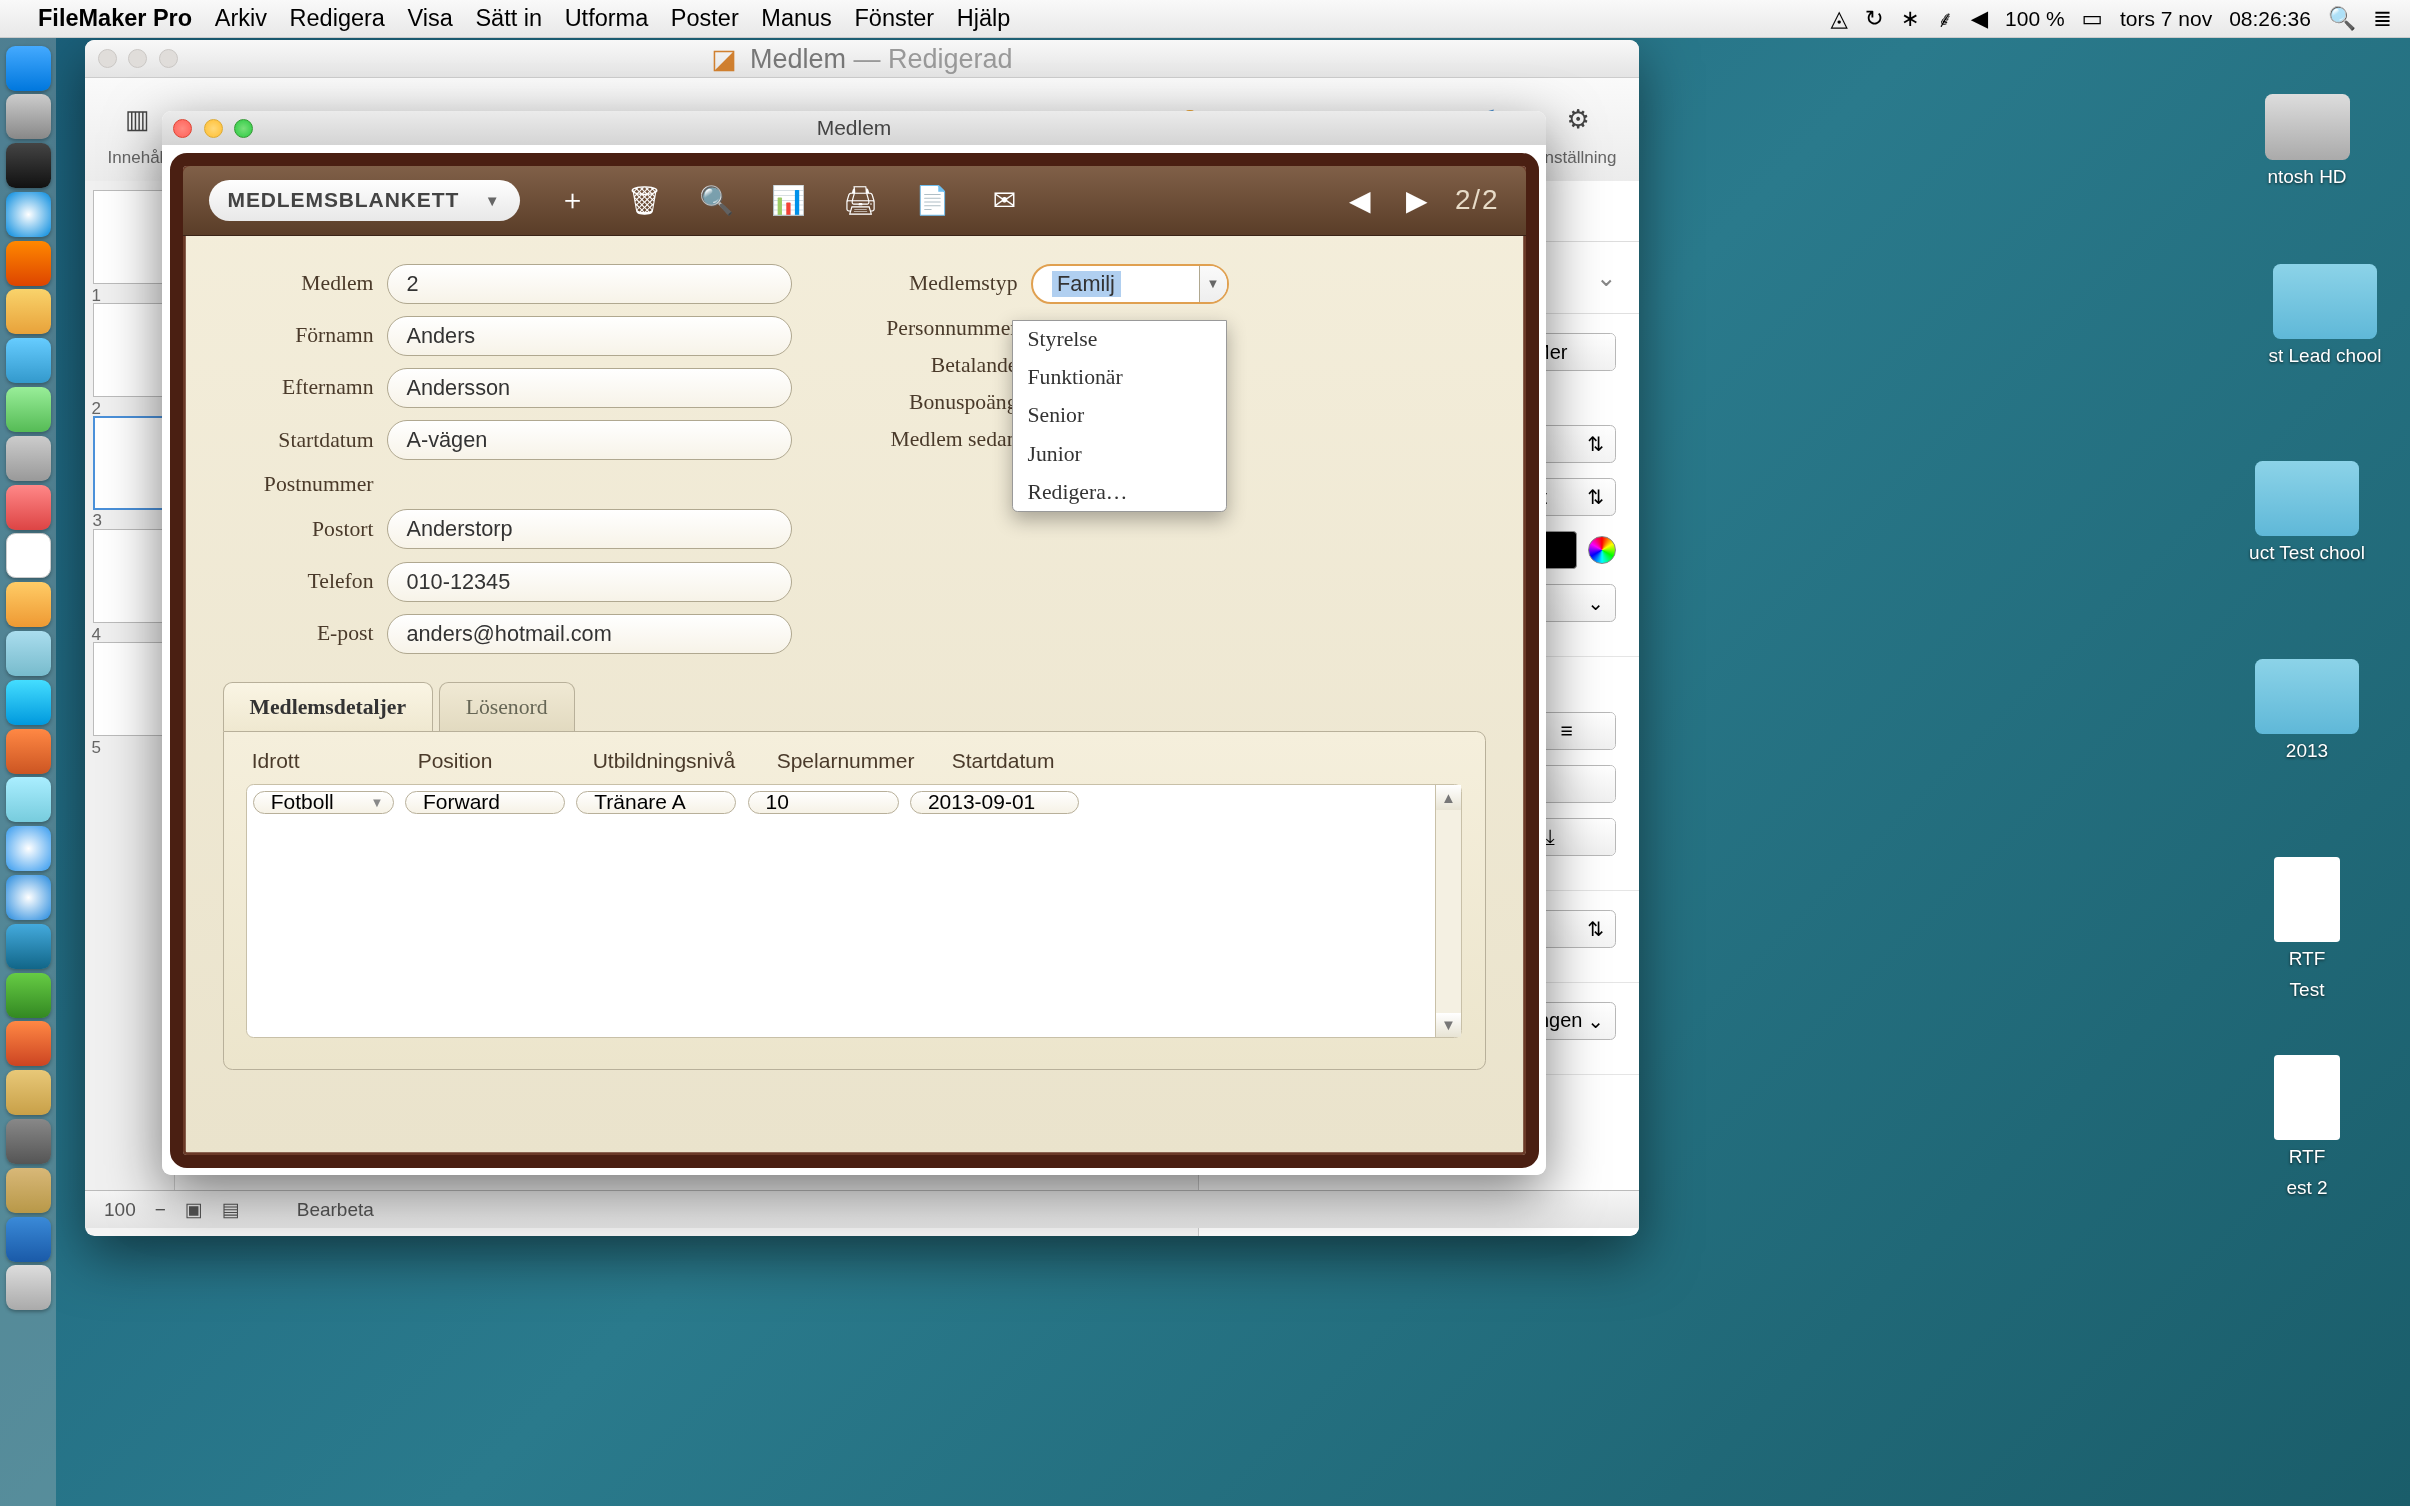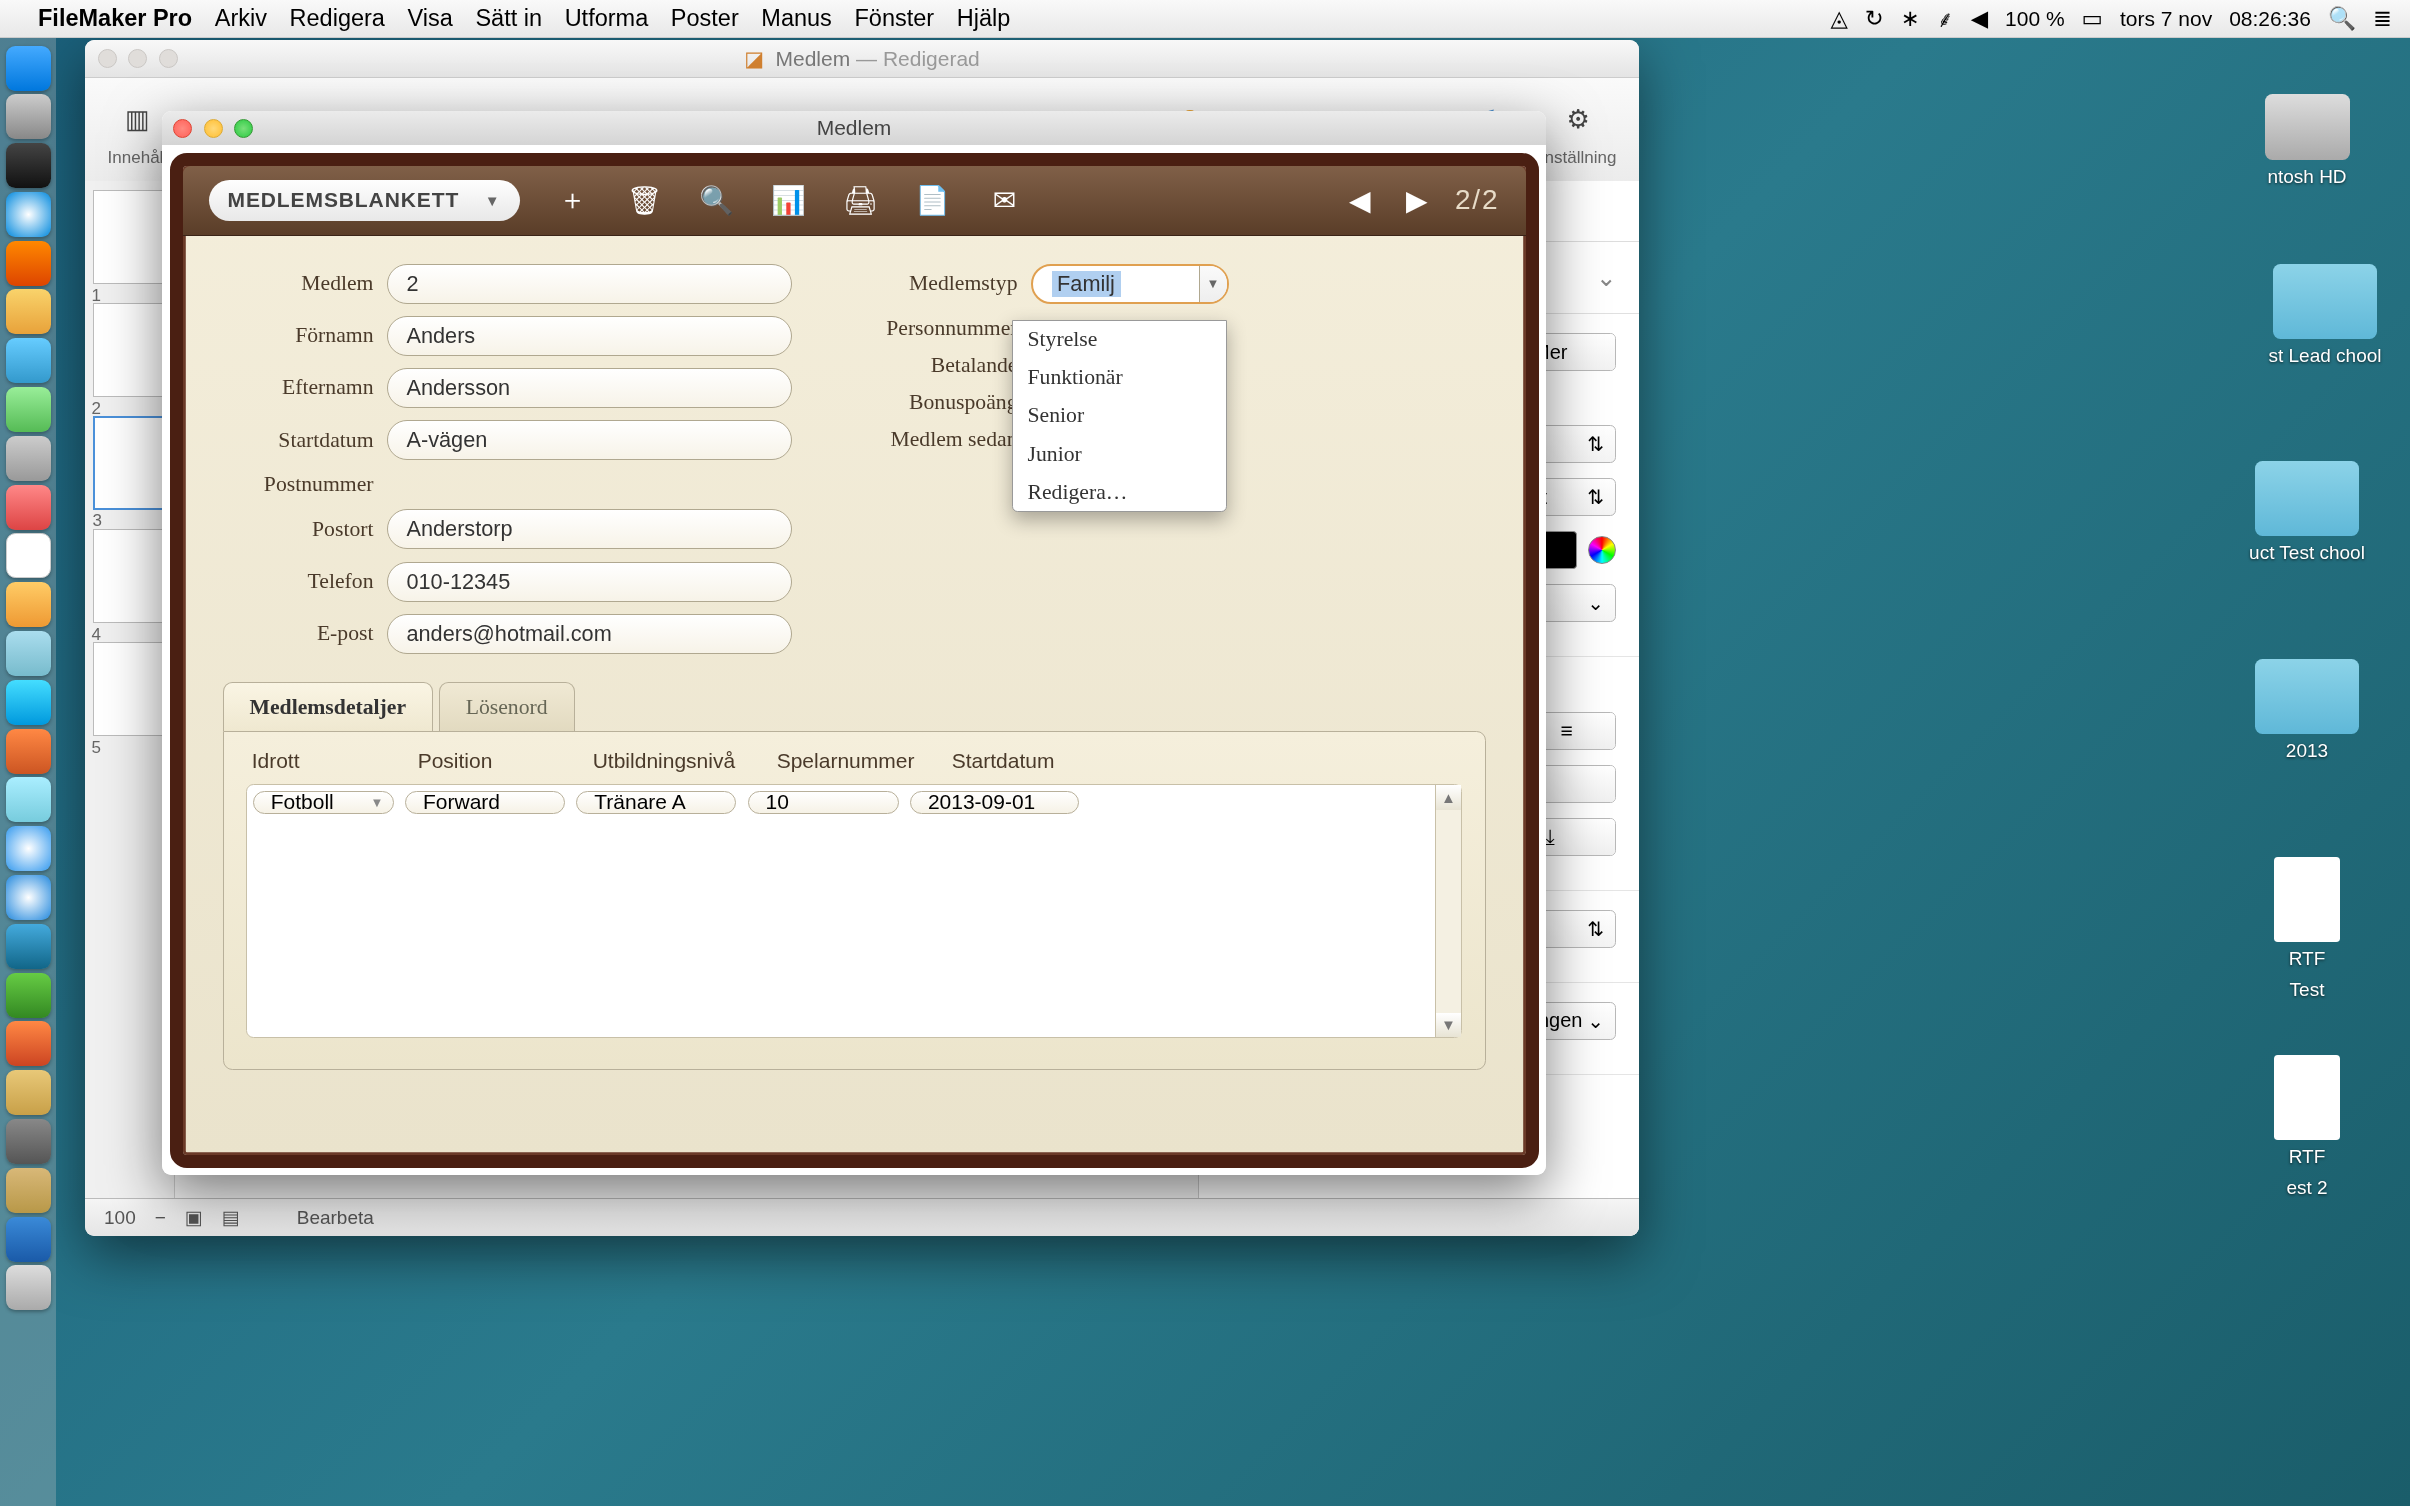--- a/index.html
+++ b/index.html
@@ -25,21 +25,21 @@
 .desktop-item { position: absolute; width: 132px; text-align: center; color: #fff; font-size: 19px; text-shadow: 0 0.9px 2.8px rgba(0,0,0,0.7); }
 .desktop-item .folder-icon { width: 104px; height: 75px; margin: 0 auto 5.6px; background: linear-gradient(#8cd3e8, #5fb8d8); border-radius: 7.5px; }
 .desktop-item .hd-icon { width: 85px; height: 66px; margin: 0 auto 5.6px; background: linear-gradient(#ddd, #aaa); border-radius: 7.5px; }
 .desktop-item .doc-icon { width: 66px; height: 85px; margin: 0 auto 5.6px; background: #fff; border-radius: 3.8px; }
 
 
 .fm-window { position: absolute; left: 85px; top: 40px; width: 1554px; height: 1196px; background: #f4f4f4; border-radius: 9.4px; box-shadow: 0 19px 56px rgba(0,0,0,0.5); overflow: hidden; }
 .fm-titlebar { height: 38px; background: linear-gradient(#f8f8f8, #e4e4e4); display: flex; align-items: center; justify-content: center; border-bottom: 0.9px solid #ccc; position: relative; }
 .fm-titlebar .traffic { position: absolute; left: 13px; display: flex; gap: 11.3px; }
 .fm-titlebar .traffic span { width: 19px; height: 19px; border-radius: 50%; background: #e0ddda; border: 0.9px solid #cac7c4; }
-.fm-titlebar .title { font-size: 21px; color: #777; }
+.fm-titlebar .title { font-size: 27px; color: #777; }
 .fm-titlebar .title .dirty { color: #999; }
 
 .fm-toolbar { height: 104px; background: linear-gradient(#fafafa, #ececec); display: flex; align-items: center; padding: 0 22.6px; gap: 26px; border-bottom: 0.9px solid #bbb; }
 .fm-toolbar .tool-btn { width: 56px; height: 56px; border-radius: 7.5px; display: flex; align-items: center; justify-content: center; font-size: 26px; color: #444; }
 .fm-toolbar .tool-group { display: flex; flex-direction: column; align-items: center; font-size: 17px; color: #666; }
 .fm-toolbar .zoom-select { width: 113px; height: 36px; border: 0.9px solid #aaa; border-radius: 5.6px; background: #fff; font-size: 19px; padding: 0 7.5px; }
 .fm-toolbar .spacer { flex: 1; }
 
 
 .inspector { position: absolute; right: 0; top: 141px; width: 441px; bottom: 0; background: #fff; border-left: 0.9px solid #ccc; padding: 0; font-size: 21px; }
@@ -101,21 +101,21 @@
 .tabs-content .col-headers span:nth-child(2){ width: 160px; }
 .tabs-content .col-headers span:nth-child(3){ width: 169px; }
 .tabs-content .col-headers span:nth-child(4){ width: 160px; }
 .tabs-content .col-headers span:nth-child(5){ width: 160px; }
 .tabs-content .portal { display: flex; gap: 11.3px; background: #fff; border: 0.9px solid #c8c0a8; border-radius: 7.5px; padding: 5.6px; height: 254px; position: relative; }
 .tabs-content .portal .pcell { height: 23px; background: linear-gradient(#fff,#f6f2e6); border: 0.9px solid #b8b09a; border-radius: 19px; padding: 0 17px; font-size: 21px; font-family: Georgia, serif; display: flex; align-items: center; }
 .tabs-content .portal .scroll { position: absolute; right: 0; top: 0; bottom: 0; width: 26px; background: #f4f0e2; border-left: 0.9px solid #c8c0a8; border-radius: 0 7.5px 7.5px 0; }
 .tabs-content .portal .scroll .arr { height: 24.5px; display: flex; align-items: center; justify-content: center; font-size: 15px; color: #777; background: linear-gradient(#fff,#e8e4d4); }
 
 
-.fm-status { position: absolute; bottom: 0; left: 0; right: 0; height: 38px; background: linear-gradient(#f5f5f5,#e5e5e5); border-top: 0.9px solid #bbb; display: flex; align-items: center; padding: 0 19px; font-size: 19px; color: #555; gap: 19px; }
+.fm-status { position: absolute; bottom: 8px; left: 0; right: 0; height: 38px; background: linear-gradient(#f5f5f5,#e5e5e5); border-top: 0.9px solid #bbb; display: flex; align-items: center; padding: 0 19px; font-size: 19px; color: #555; gap: 19px; }
 
 
 .thumbs { position: absolute; left: 0; top: 141px; bottom: 38px; width: 90px; background: #f0f0f0; border-right: 0.9px solid #ccc; padding: 9.4px 7.5px; display: flex; flex-direction: column; gap: 19px; }
 .thumbs .thumb { width: 73px; height: 94px; background: #fff; border: 0.9px solid #bbb; position: relative; }
 .thumbs .thumb.sel { border: 2.8px solid #4a90d9; }
 .thumbs .thumb .num { position: absolute; left: -1.9px; bottom: -22.6px; font-size: 17px; color: #666; }
 
 </style>
 </head>
 <body>

